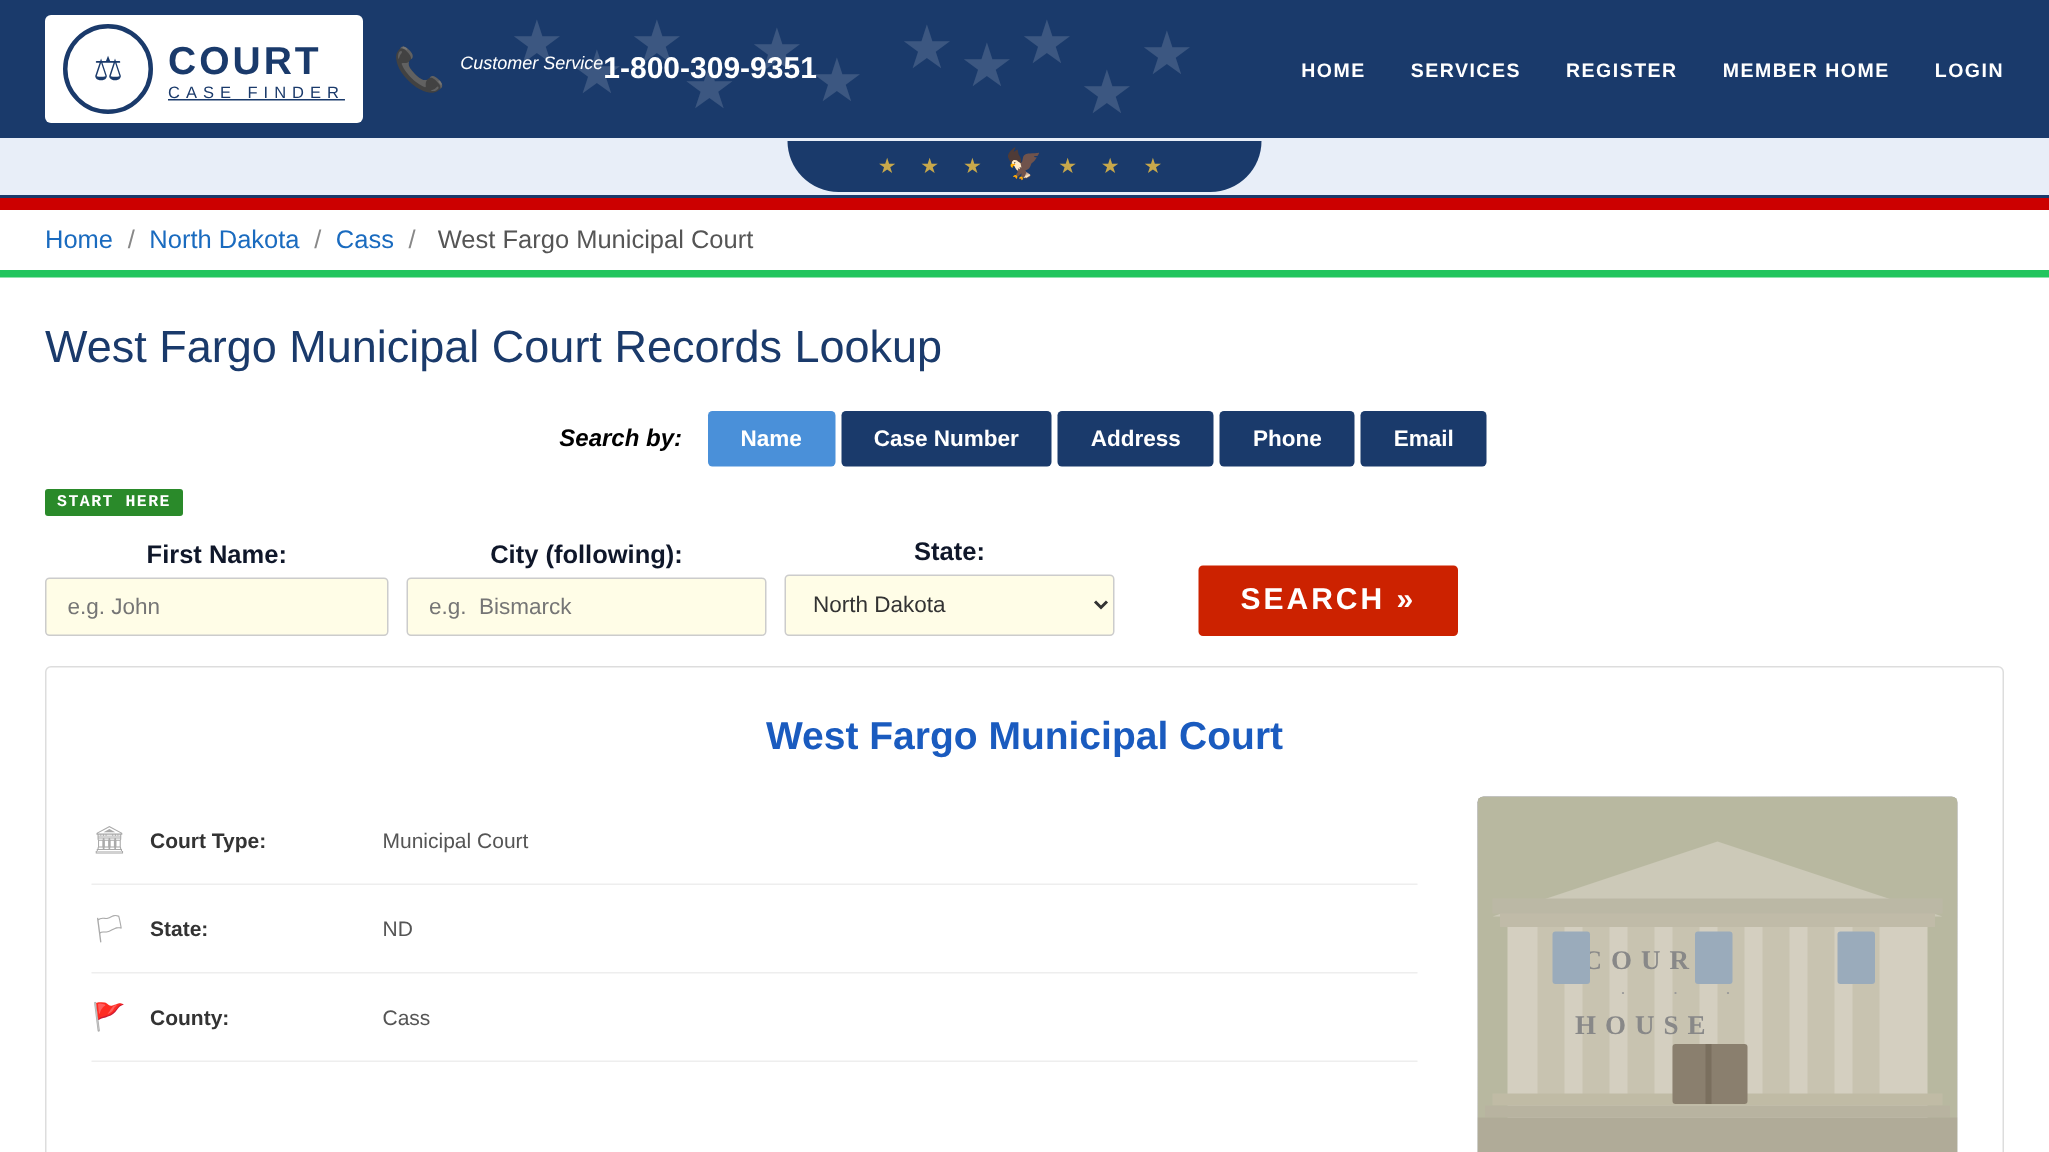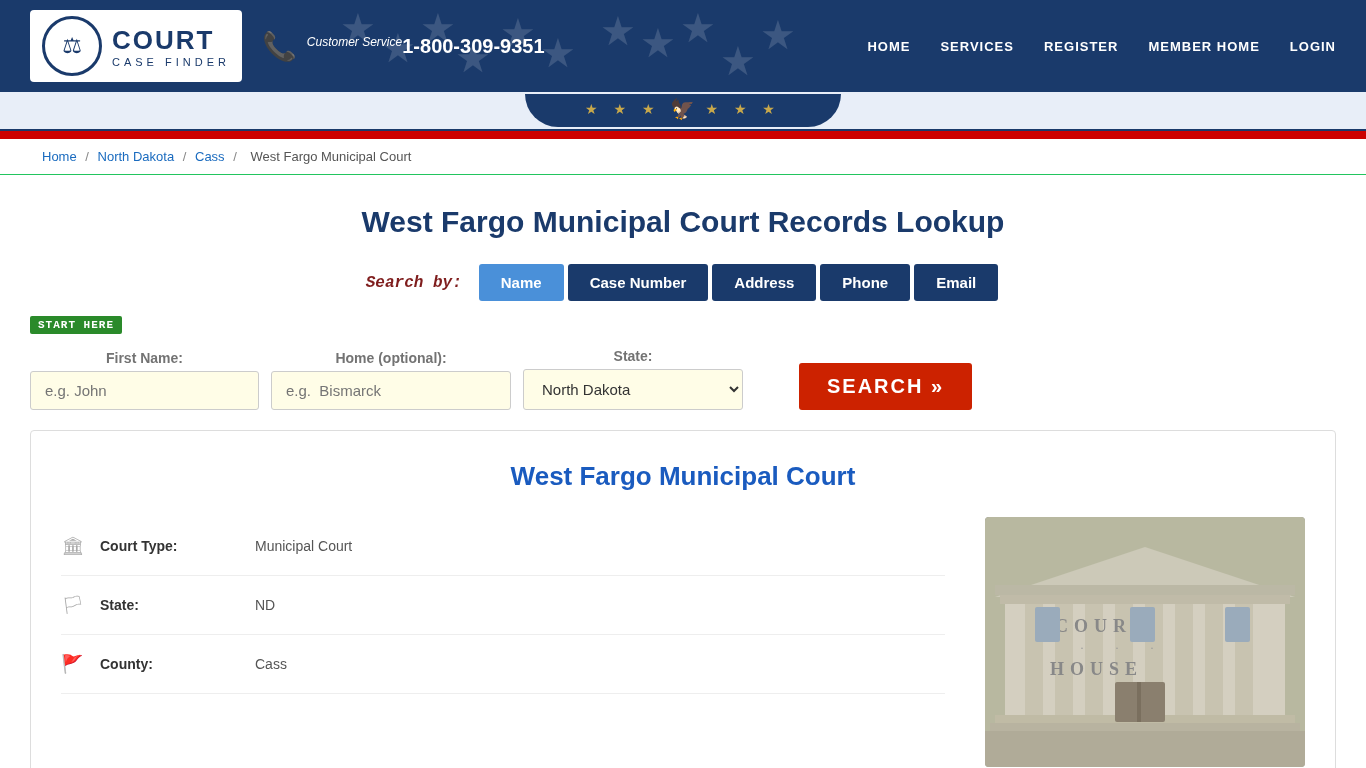--- a/index.html
+++ b/index.html
@@ -26,21 +26,21 @@
     }
     .logo-circle {
       width: 60px; height: 60px;
       border: 3px solid #1a3a6b;
       border-radius: 50%;
       display: flex; align-items: center; justify-content: center;
       font-size: 22px; color: #1a3a6b;
     }
     .logo-text { display: flex; flex-direction: column; }
     .logo-text .court { font-size: 26px; font-weight: 900; color: #1a3a6b; letter-spacing: 2px; }
-    .logo-text .case-finder { font-size: 11px; letter-spacing: 4px; color: #1a3a6b; text-align: center; }
+    .logo-text .case-finder { font-size: 11px; letter-spacing: 4px; color: #1a3a6b; text-align: center; text-decoration: underline; }
     .stars-bg {
       position: absolute;
       top: 0; left: 0; right: 0; bottom: 0;
       pointer-events: none;
       overflow: hidden;
     }
     .star { color: rgba(255,255,255,0.15); font-size: 40px; position: absolute; }
     .customer-service { display: flex; align-items: center; gap: 10px; color: #fff; }
     .cs-icon { font-size: 28px; }
     .cs-text { display: flex; }
@@ -71,56 +71,55 @@
       background: #1a3a6b;
       border-radius: 0 0 120px 120px;
       padding: 3px 60px 6px;
       display: flex;
       align-items: center;
       gap: 10px;
     }
 
     
     .breadcrumb {
-      padding: 10px 42px;
+      padding: 10px 30px;
       background: #fff;
-      border-bottom: 1px solid #22c55e;
-      font-size: 13px;
+      border-bottom: 5px solid #22c55e;
+      font-size: 17px;
       color: #888;
     }
     .breadcrumb a { color: #1a6bbf; text-decoration: none; }
     .breadcrumb span { color: #888; margin: 0 5px; }
     .breadcrumb .current { color: #555; }
 
     
     .main { padding: 30px; max-width: 1366px; }
     .page-title {
-      text-align: center;
+      text-align: left;
       font-size: 30px;
-      font-weight: bold;
+      font-weight: normal;
       color: #1a3a6b;
       margin-bottom: 25px;
     }
 
     
     .search-section { text-align: center; margin-bottom: 20px; }
     .search-by-row {
       display: flex;
       align-items: center;
       justify-content: center;
       gap: 0;
       margin-bottom: 15px;
     }
     .search-by-label {
       font-size: 16px;
       font-style: italic;
       font-weight: bold;
       margin-right: 15px;
-      color: #7f1d1d;
-      font-family: Liberation Mono, monospace;
+      color: #000000;
     }
     .search-tab {
       padding: 10px 22px;
       font-size: 15px;
       font-weight: bold;
       cursor: pointer;
       border: none;
       margin: 0 2px;
       border-radius: 3px;
     }
@@ -149,24 +148,24 @@
 
     
     .search-fields {
       display: flex;
       align-items: flex-end;
       gap: 12px;
       flex-wrap: wrap;
     }
     .field-group { display: flex; flex-direction: column; }
     .field-group label {
-      font-size: 14px;
+      font-size: 17px;
       font-weight: bold;
       margin-bottom: 5px;
-      color: #737373;
+      color: #0f172a;
     }
     .field-group input, .field-group select {
       padding: 10px 14px;
       font-size: 15px;
       border: 1px solid #ccc;
       border-radius: 3px;
       background: #fffde7;
       color: #999;
       min-width: 200px;
     }
@@ -323,21 +322,21 @@
     <div style="text-align:left; margin-bottom:6px;font-family:Liberation Mono, monospace;">
       <span class="start-here">START HERE</span>
     </div>
 
     <div class="search-fields">
       <div class="field-group">
         <label>First Name:</label>
         <input type="text" placeholder="e.g. John" style="">
       </div>
       <div class="field-group">
-        <label>Home (optional):</label>
+        <label>City (following):</label>
         <input type="text" style="min-width: 240px;" placeholder="e.g.  Bismarck">
       </div>
       <div class="field-group">
         <label>State:</label>
         <select>
           <option value="ND" selected="">North Dakota</option>
           <option value="AL">Alabama</option>
           <option value="AK">Alaska</option>
           <option value="AZ">Arizona</option>
         </select>

